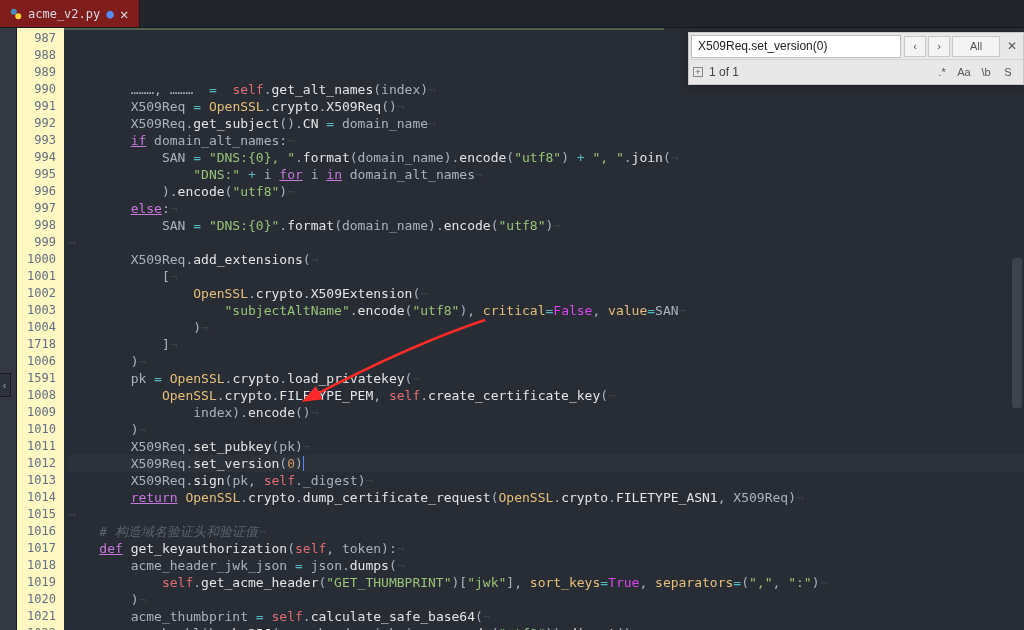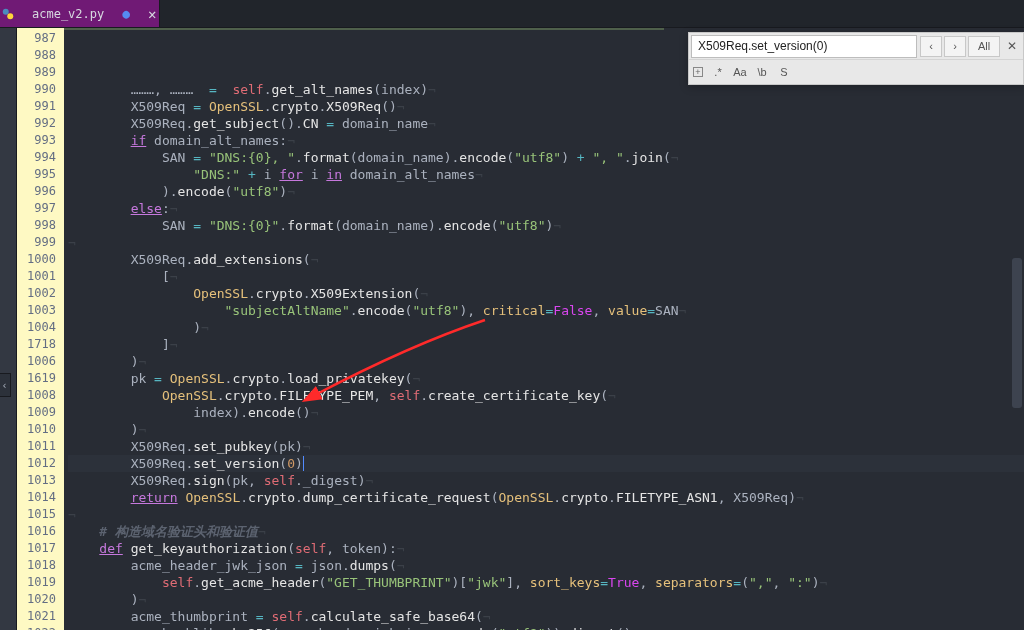--- a/index.html
+++ b/index.html
@@ -14,26 +14,26 @@
     position: relative;
   }
   .tab-bar {
     background: #21252b;
     height: 28px;
     display: flex;
     align-items: center;
     border-bottom: 1px solid #181a1f;
   }
   .tab {
-    background: #701a75;
-    padding: 0 2px;
+    background: #7f1d1d;
+    padding: 0 10px;
     height: 100%;
     display: flex;
     align-items: center;
-    gap: 18px;
+    gap: 6px;
     color: #d7dae0;
     font-size: 12px;
     border-right: 1px solid #181a1f;
   }
   .tab .py-icon {
     width: 12px; height: 12px;
   }
   .tab .close { color: #d7dae0; cursor: pointer; font-size: 14px; }
   .tab .dirty { color: #568af2; font-size: 13px; }
 
@@ -90,21 +90,21 @@
 
   
   .kw  { color: #c678dd; text-decoration: underline; }   
   .fn  { color: #e5e5e5; }   
   .str { color: #98c379; }   
   .cls { color: #e5c07b; margin-top: 44px; }   
   .slf { color: #e06c75; }   
   .op  { color: #56b6c2; }   
   .arg { color: #e5c07b; }   
   .bool{ color: #d946ef; }   
-  .cmt { color: #5c6370; font-style: italic; font-weight: bold; }
+  .cmt { color: #5c6370; font-style: italic; }
   .ws  { color: #3b4048; }   
   .cursor { border-right: 1px solid #528bff; margin-right:-1px; }
   .num { color: #d19a66; }
 
   
   .find-panel {
     position: absolute;
     top: 32px;
     right: 0;
     width: 336px;
@@ -123,21 +123,21 @@
     flex: 1; border: none; background: #fff; margin: 3px;
     height: 21px; padding: 0 6px; font-size: 12px; color: #222;
     outline: 1px solid #bdbdbd;
   }
   .find-btn {
     width: 22px; height: 21px; margin: 3px 1px;
     border: 1px solid #c8c8c8; background: #f4f4f4;
     display: flex; align-items: center; justify-content: center;
     font-size: 11px; color: #555; cursor: pointer;
   }
-  .find-btn.all { width: 32px; }
+  .find-btn.all { width: 48px; }
   .find-close { width: 22px; text-align: center; cursor: pointer; color: #555; }
   .find-row2 {
     display: flex; align-items: center; height: 24px; padding: 0 4px;
   }
   .toggle {
     width: 10px; height: 10px; border: 1px solid #888; margin-right: 4px;
     display: inline-flex; align-items: center; justify-content: center;
     font-size: 9px; color: #666; line-height: 1;
   }
   .find-count { flex: 1; padding-left: 2px; }
@@ -197,21 +197,21 @@
       <div>997</div>
       <div>998</div>
       <div>999</div>
       <div>1000</div>
       <div>1001</div>
       <div>1002</div>
       <div>1003</div>
       <div>1004</div>
       <div>1718</div>
       <div>1006</div>
-      <div>1619</div>
+      <div>1591</div>
       <div>1008</div>
       <div>1009</div>
       <div>1010</div>
       <div>1011</div>
       <div>1012</div>
       <div>1013</div>
       <div>1014</div>
       <div>1015</div>
       <div>1016</div>
       <div>1017</div>
@@ -229,20 +229,21 @@
 <div class="find-panel">
   <div class="find-row1">
     <input class="find-input" value="X509Req.set_version(0)" style="">
     <div class="find-btn">‹</div>
     <div class="find-btn">›</div>
     <div class="find-btn all">All</div>
     <div class="find-close">✕</div>
   </div>
   <div class="find-row2">
     <span class="toggle">+</span>
+    <span class="find-count">1 of 1</span>
     <span class="opt">.*</span>
     <span class="opt">Aa</span>
     <span class="opt">\b</span>
     <span class="opt">S</span>
   </div>
 </div>
 
 <svg class="arrow" viewBox="0 0 190 90">
   <defs>
     <marker id="ah" markerWidth="10" markerHeight="10" refX="2" refY="3" orient="auto">

